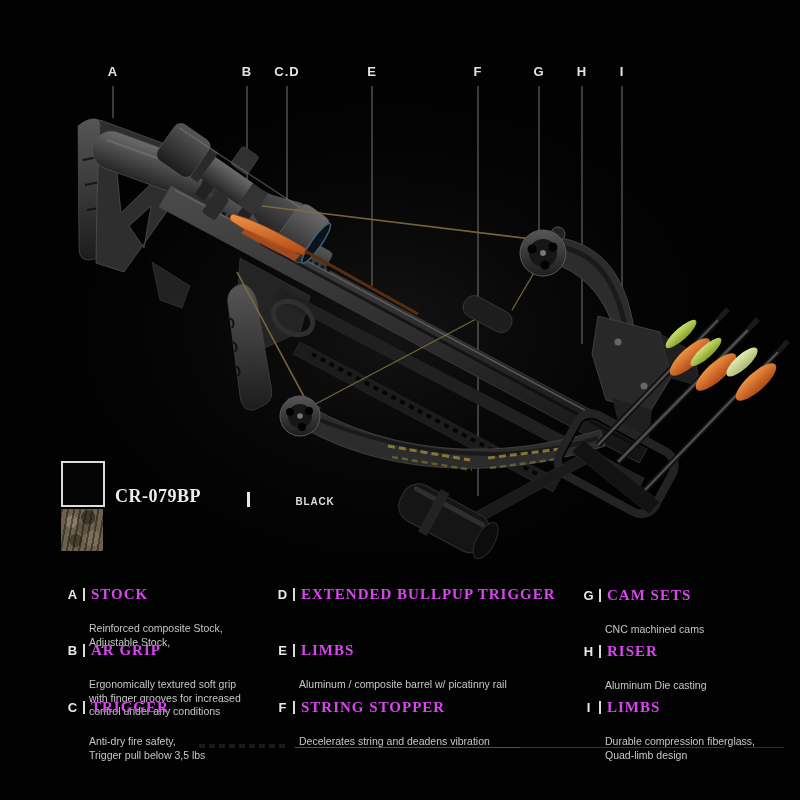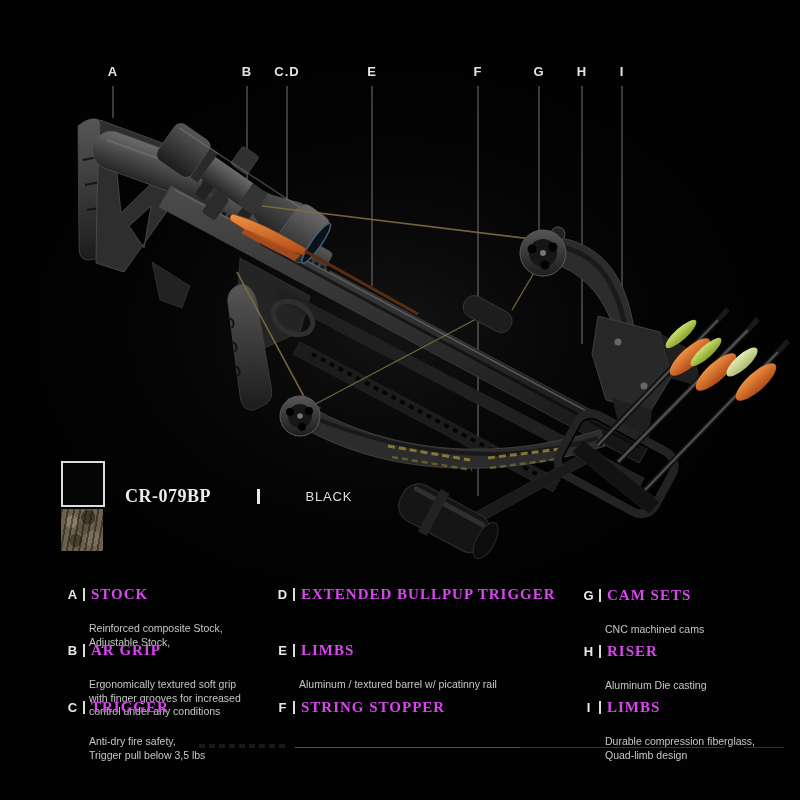--- a/index.html
+++ b/index.html
@@ -43,27 +43,27 @@
     position:absolute;left:61px;top:509px;width:42px;height:42px;
     background:
       repeating-linear-gradient(100deg,rgba(25,20,12,.5) 0 2px,transparent 2px 6px),
       radial-gradient(circle at 25% 30%, #8a7d63 0 14%, transparent 15%),
       radial-gradient(circle at 65% 20%, #3f382b 0 16%, transparent 17%),
       radial-gradient(circle at 75% 70%, #7b7058 0 18%, transparent 19%),
       radial-gradient(circle at 35% 75%, #46402f 0 15%, transparent 16%),
       radial-gradient(circle at 55% 45%, #5c5440 0 20%, transparent 21%),
       #6b614d;
   }
-  .variant-label{position:absolute;left:125px;color:#ededed;display:flex;align-items:center;gap:40px;}
+  .variant-label{position:absolute;left:115px;color:#ededed;display:flex;align-items:flex-end;gap:40px;}
   .variant-model{
     font-family:"Liberation Serif",serif;font-weight:bold;font-size:18px;
     letter-spacing:.5px;
   }
   .variant-bar{display:inline-block;width:2.5px;height:15px;background:#e8e8e8;margin:0 6px;}
-  .variant-finish{font-size:13px;font-weight:normal;letter-spacing:.8px;color:#dedede;}
+  .variant-finish{font-size:10px;font-weight:bold;letter-spacing:.8px;color:#dedede;}
   
   .footer-text-marks{
     position:absolute;left:199px;top:744px;width:88px;height:4px;opacity:.55;
     background:repeating-linear-gradient(90deg,#2c2c2c 0 6px,transparent 6px 10px);
   }
   .footer-line-teal{position:absolute;left:295px;top:747px;width:225px;height:1px;background:#1d6468;}
   .footer-line-gray{position:absolute;left:520px;top:747px;width:205px;height:1px;background:#333;}
   .footer-line-right{position:absolute;left:744px;top:747px;width:40px;height:1px;background:#2e2e2e;}
 </style>
 </head>
@@ -308,28 +308,29 @@
       <span class="spec-bar"></span>
       <span class="spec-title">EXTENDED BULLPUP TRIGGER</span>
     </div>
   </div>
   <div class="spec" style="left:276px;top:642px">
     <div class="spec-head">
       <span class="spec-letter">E</span>
       <span class="spec-bar"></span>
       <span class="spec-title">LIMBS</span>
     </div>
-    <div class="spec-desc">Aluminum / textured barrel w/ picatinny rail</div>
+    <div class="spec-desc">Aluminum / composite barrel w/ picatinny rail</div>
   </div>
   <div class="spec" style="left:276px;top:699px">
     <div class="spec-head">
       <span class="spec-letter">F</span>
       <span class="spec-bar"></span>
       <span class="spec-title">STRING STOPPER</span>
     </div>
+    <div class="spec-desc">Decelerates string and deadens vibration</div>
   </div>
 
   <div class="spec" style="left:582px;top:587px">
     <div class="spec-head">
       <span class="spec-letter">G</span>
       <span class="spec-bar"></span>
       <span class="spec-title">CAM SETS</span>
     </div>
     <div class="spec-desc">CNC machined cams</div>
   </div>

